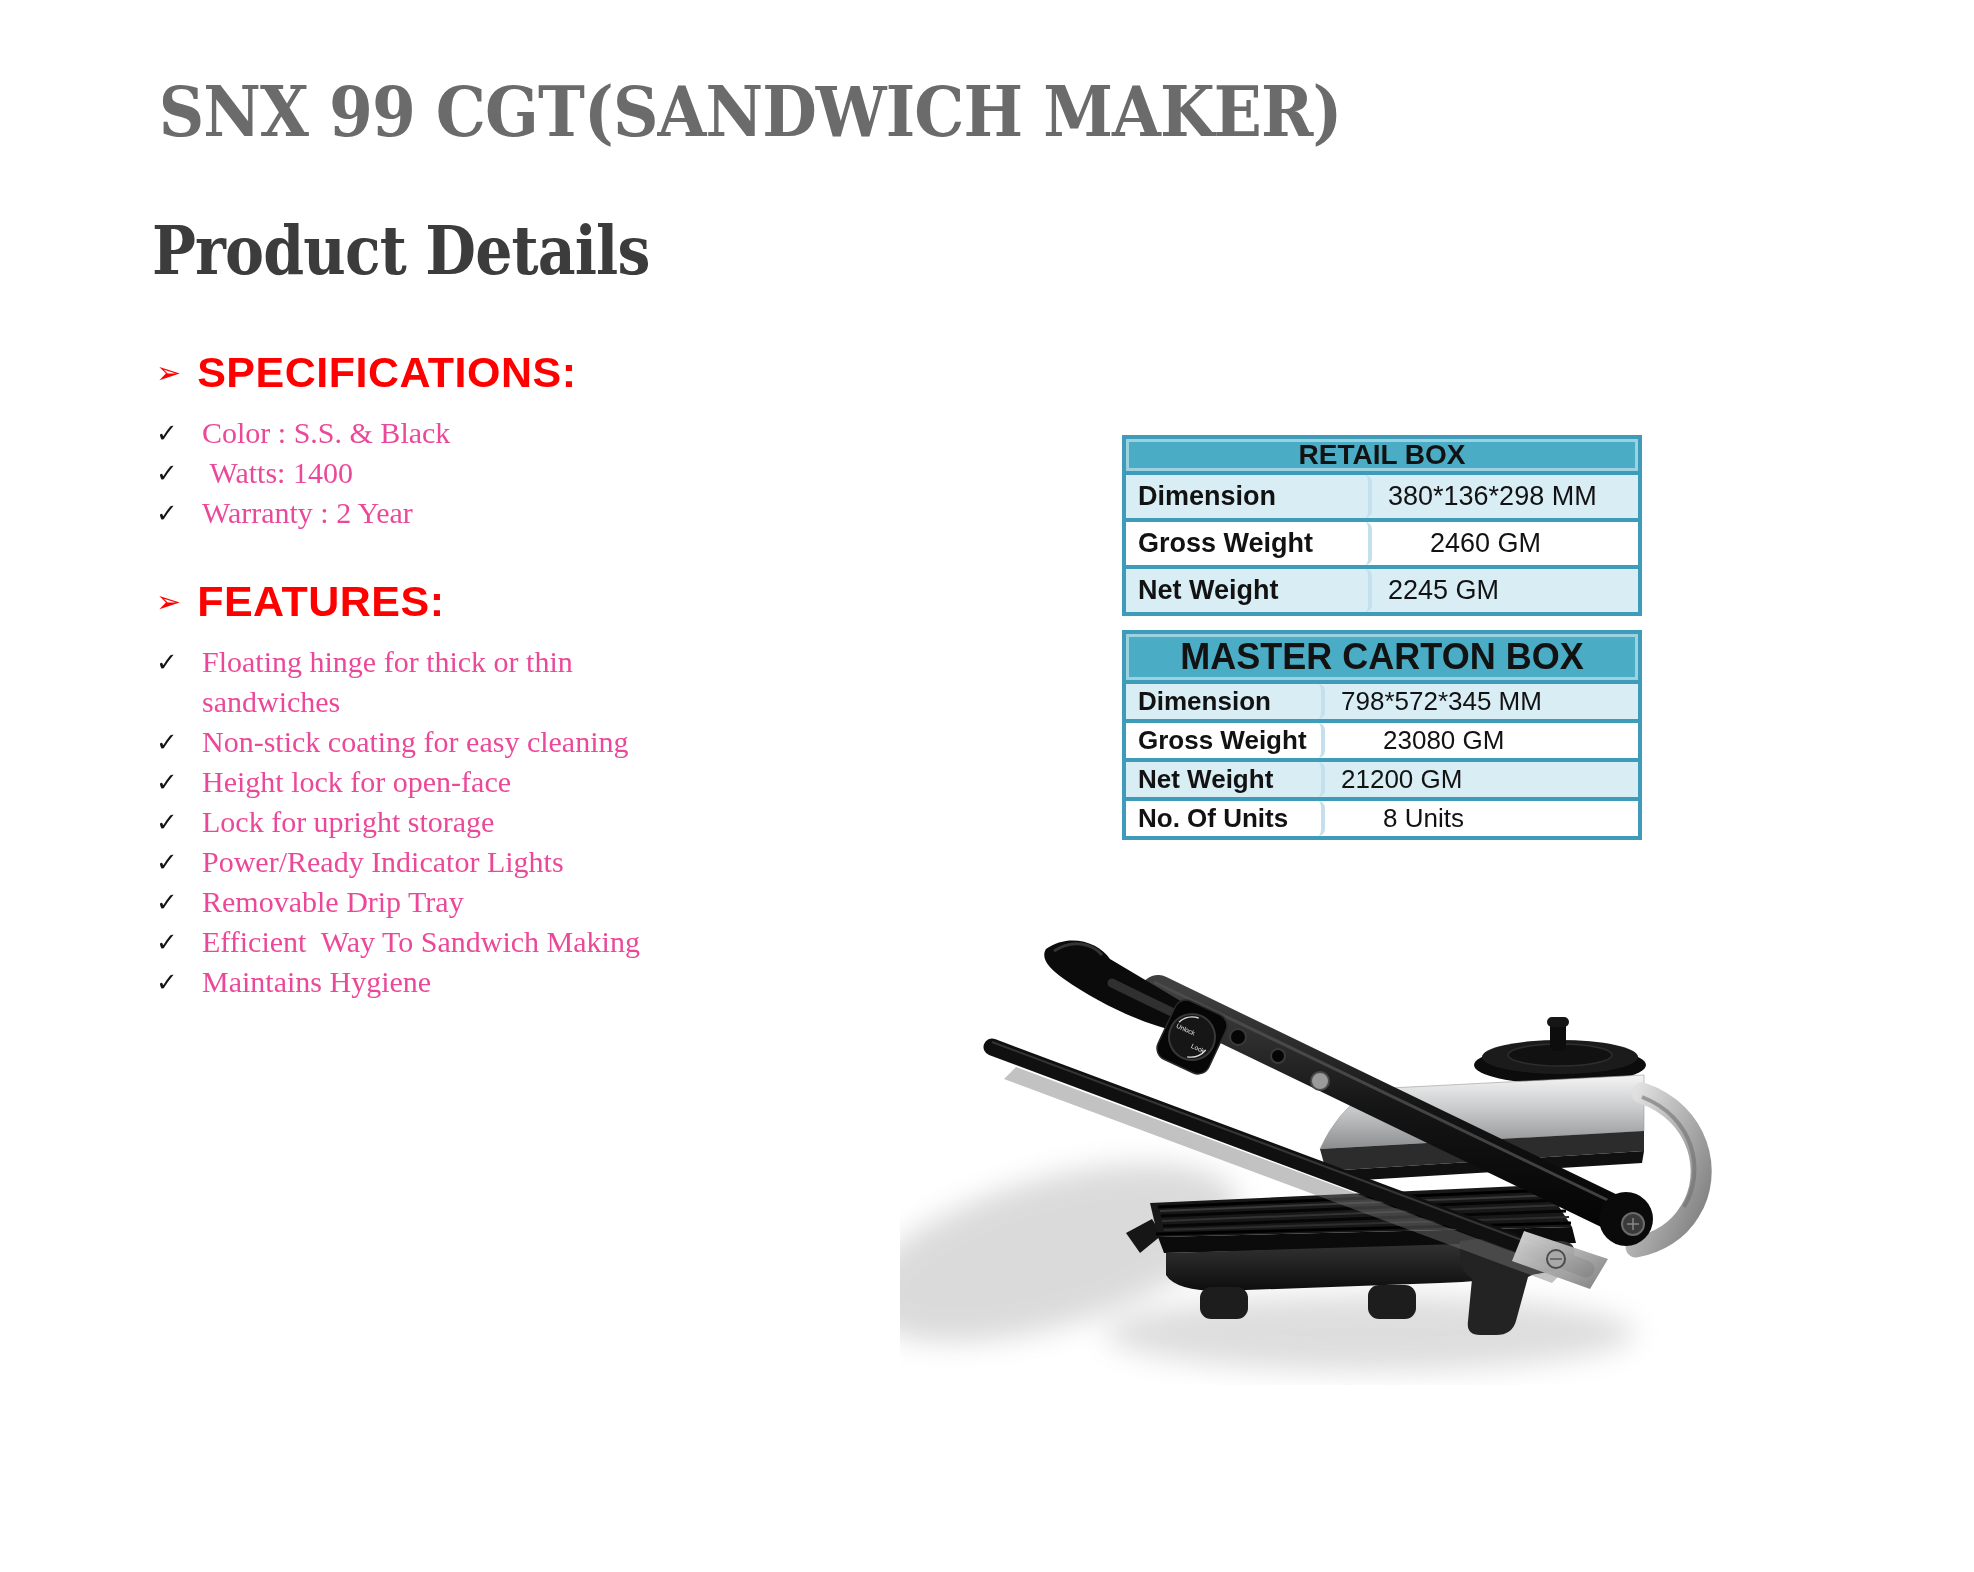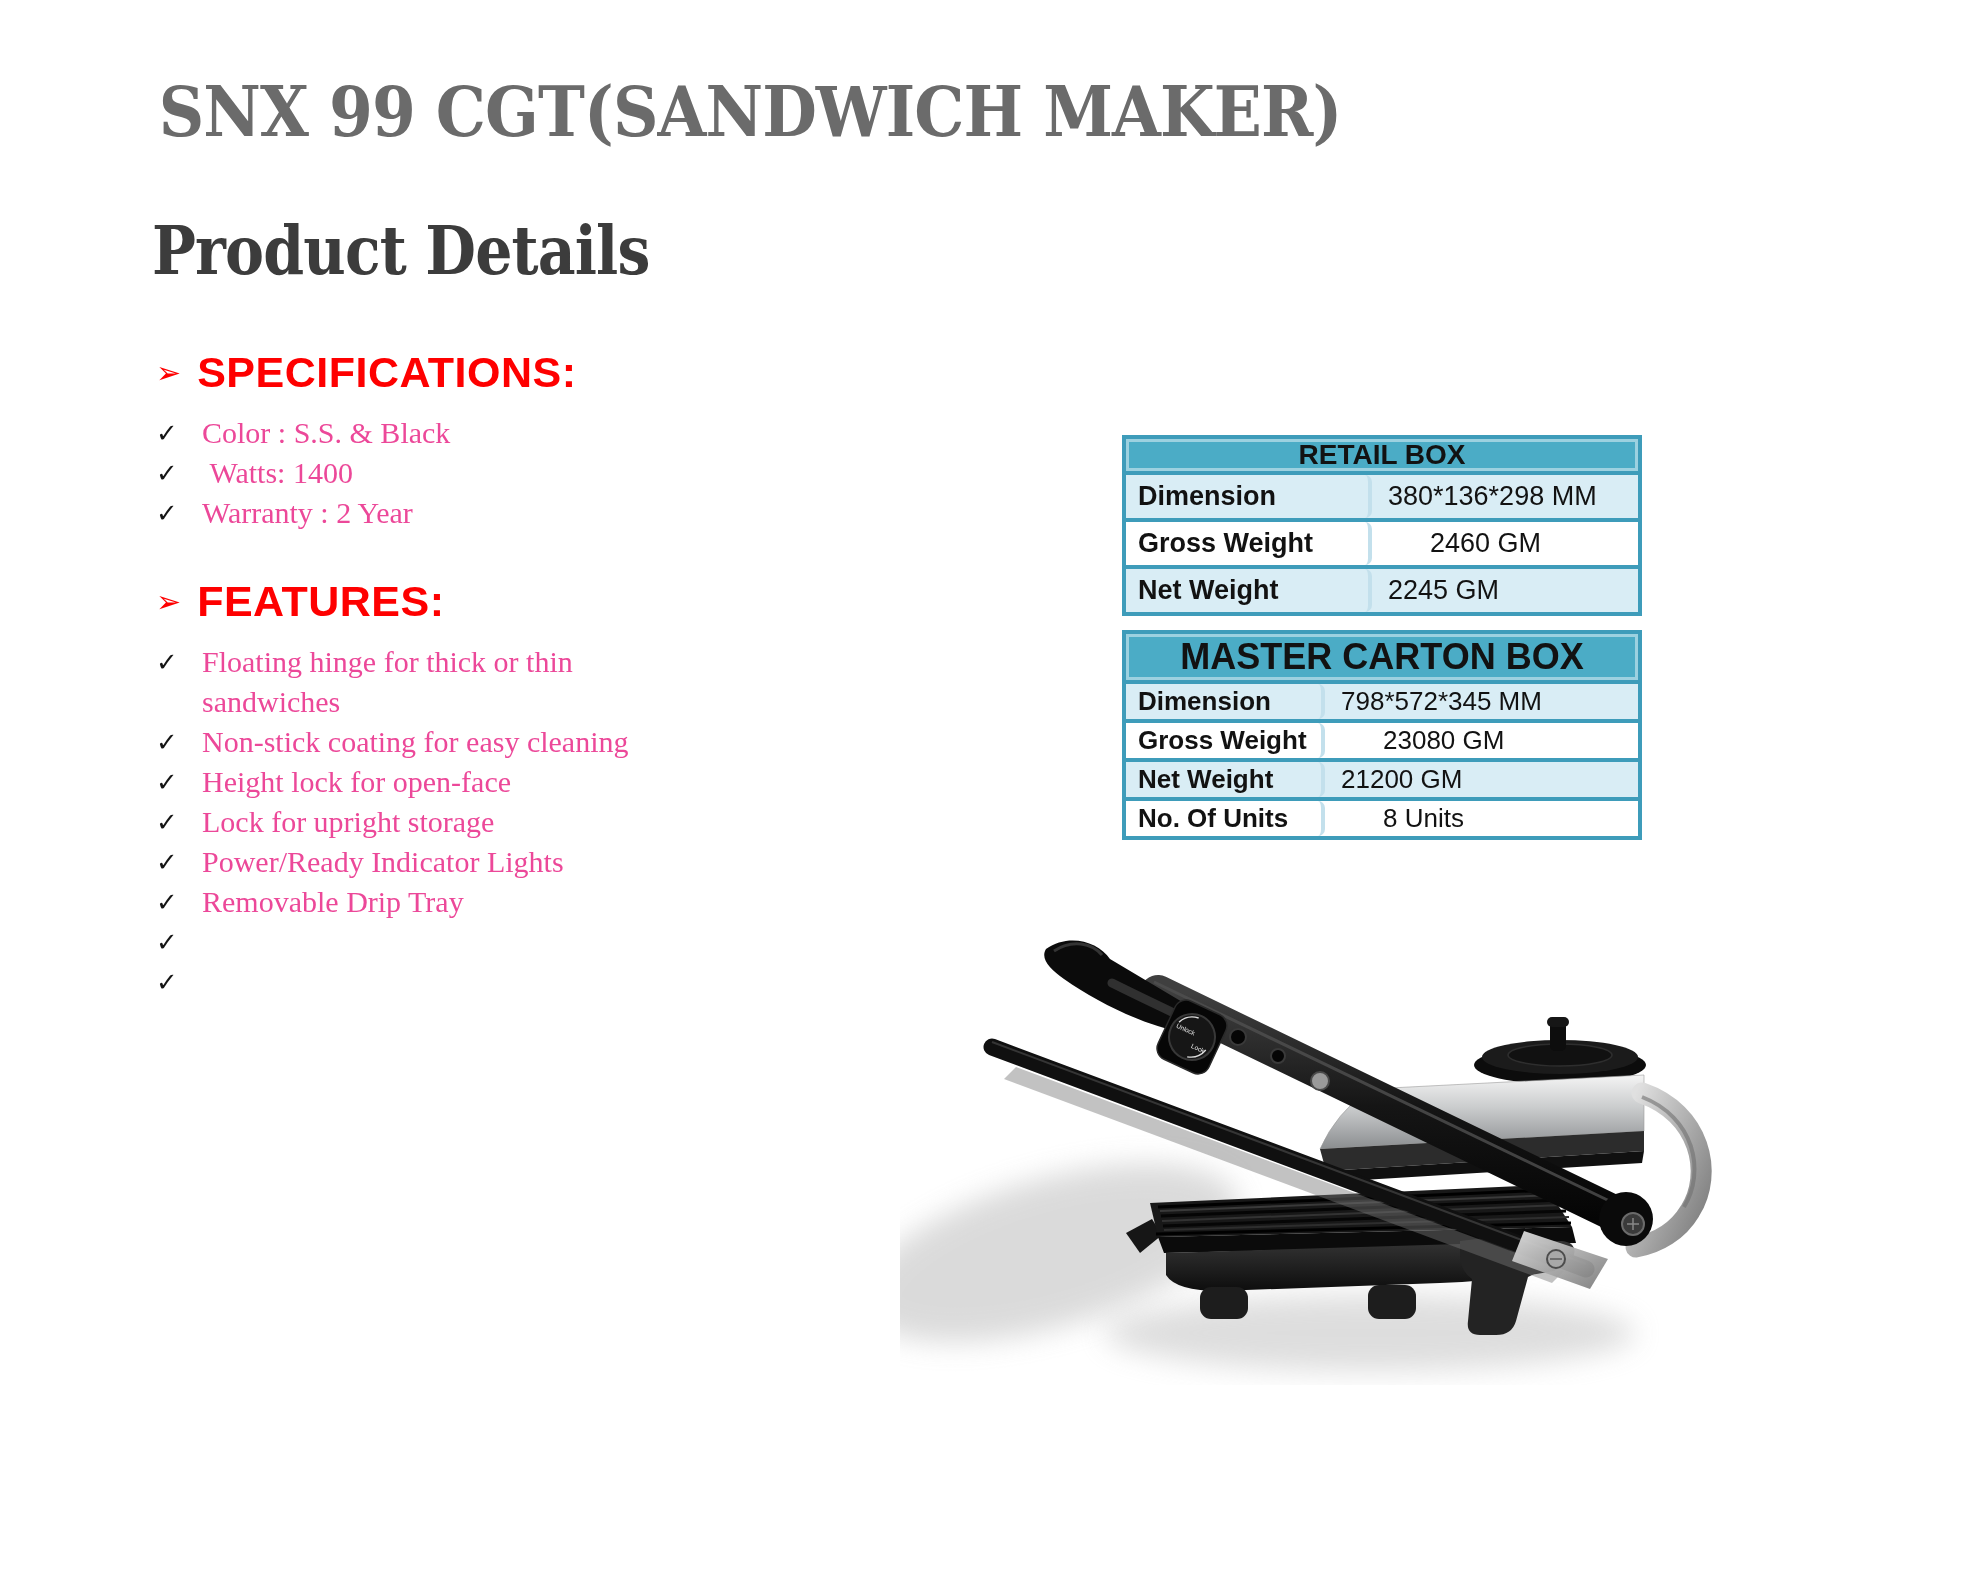--- a/index.html
+++ b/index.html
@@ -104,23 +104,25 @@
     <div class="li">
       <span class="check">✓</span>
       <span class="li-text">Power/Ready Indicator Lights</span>
     </div>
     <div class="li">
       <span class="check">✓</span>
       <span class="li-text">Removable Drip Tray</span>
     </div>
     <div class="li">
       <span class="check">✓</span>
-    </div>
-    <div class="li">
-      <span class="check">✓</span>
+      <span class="li-text">Efficient  Way To Sandwich Making</span>
+    </div>
+    <div class="li">
+      <span class="check">✓</span>
+      <span class="li-text">Maintains Hygiene</span>
     </div>
   </div>
 
   <div class="box-table" id="retail-table">
     <div class="box-header">RETAIL BOX</div>
     <div class="box-row row-light">
       <div class="cell lbl">Dimension</div>
       <div class="cell val">380*136*298 MM</div>
     </div>
     <div class="box-row row-white">

